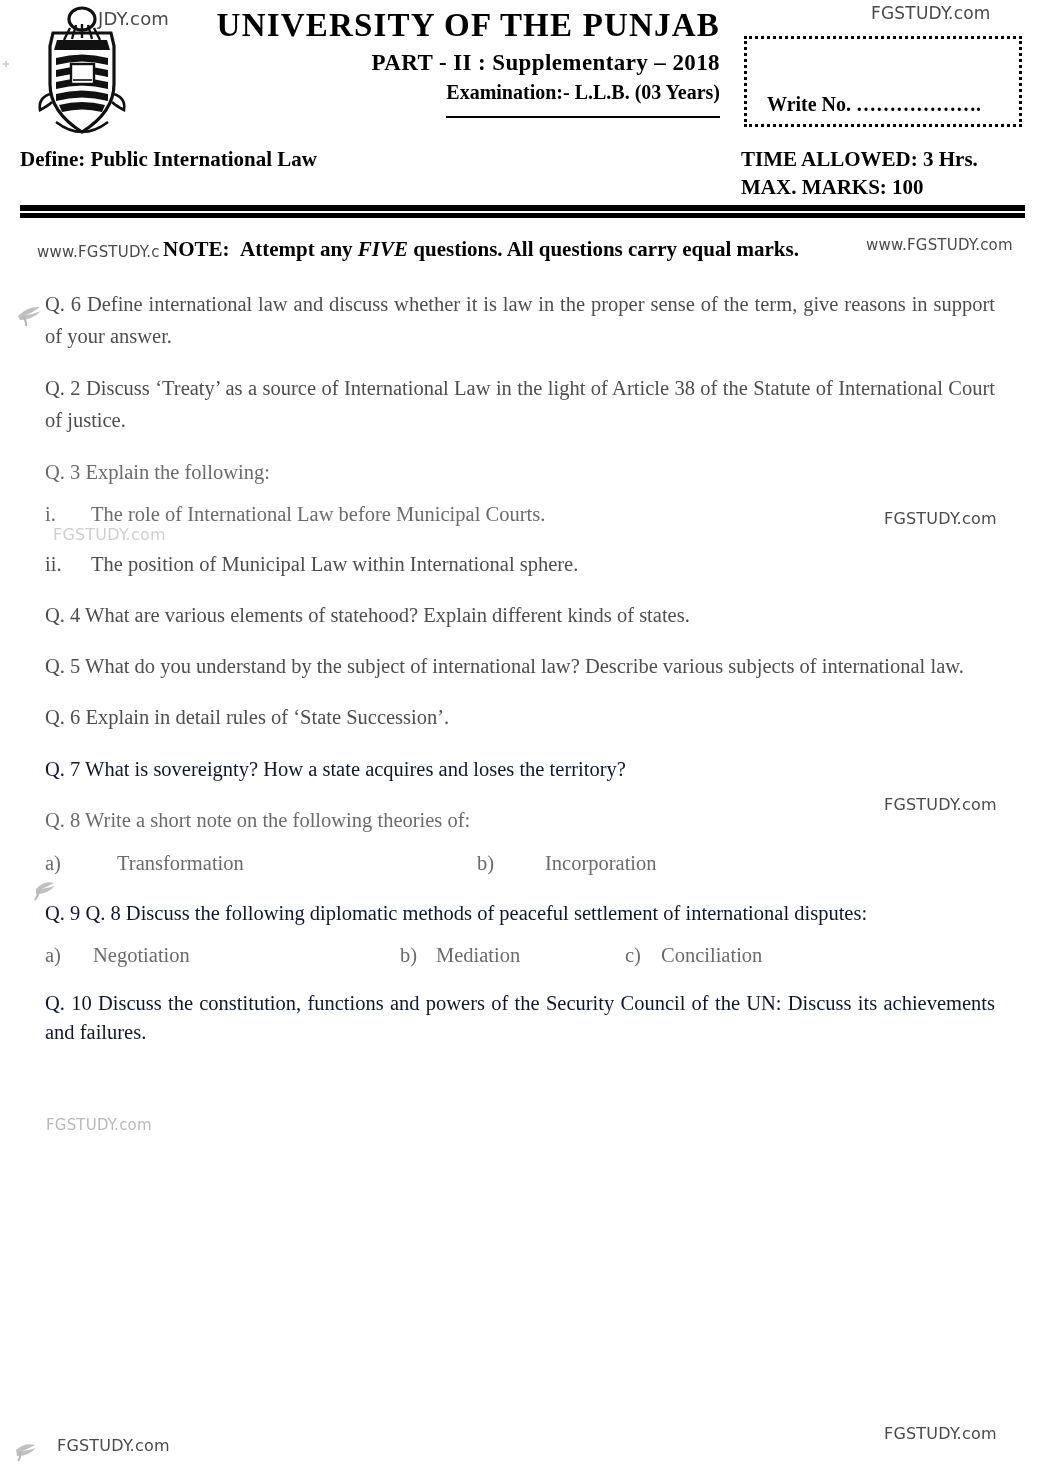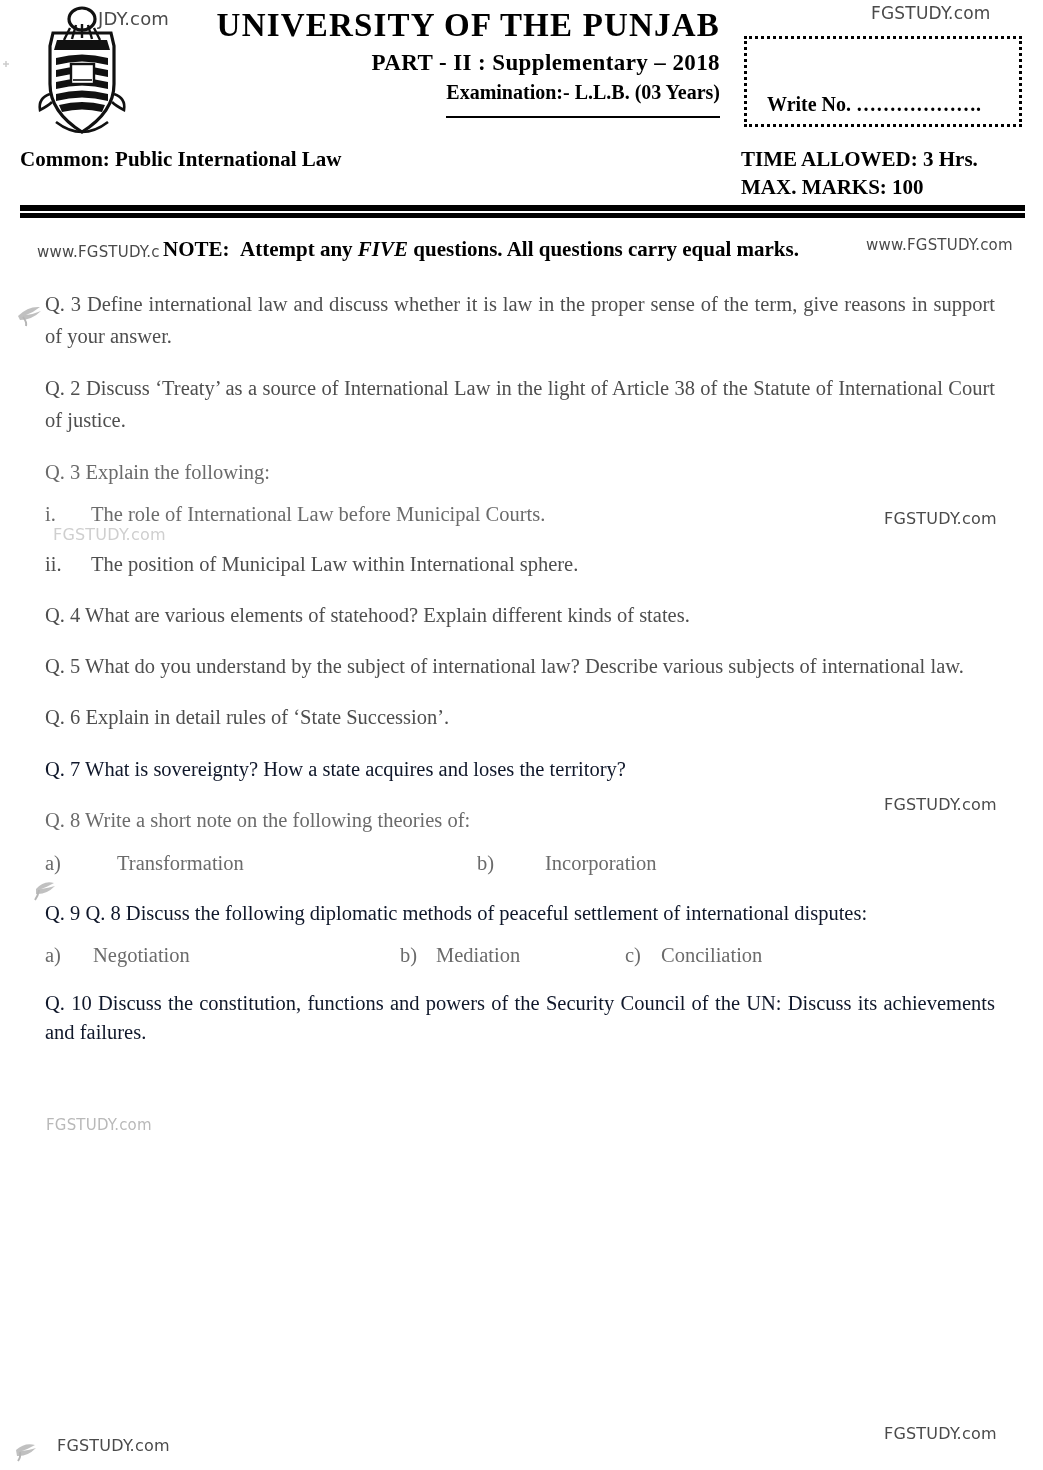--- a/index.html
+++ b/index.html
@@ -231,41 +231,41 @@
     <div class="univ-name">UNIVERSITY OF THE PUNJAB</div>
     <div class="part-line">PART - II :   Supplementary – 2018</div>
     <div class="exam-line"><span>Examination:- L.L.B. (03 Years)</span></div>
   </div>
 
   <div id="rollno-box">
     <div id="rollno-label">Write No. ……………….</div>
   </div>
 
   <div id="subject-block">
-    <div>Common: Public International Law</div>
+    <div>Define: Public International Law</div>
   </div>
 
   <div id="marks-block">
     <div>TIME ALLOWED: 3 Hrs.</div>
     <div>MAX. MARKS: 100</div>
   </div>
 
   <div id="divider">
     <div class="bar1"></div>
     <div class="gap"></div>
     <div class="bar2"></div>
   </div>
 
   <div id="note-line">
     <span>NOTE:</span>&nbsp;&nbsp;<span>Attempt any</span> <span class="five">FIVE</span> <span>questions. All questions carry equal marks.</span>
   </div>
 
   <div id="questions">
 
-    <div class="q pale">Q. 3 Define international law and discuss whether it is law in the proper sense of the term, give reasons in support of your answer.</div>
+    <div class="q pale">Q. 6 Define international law and discuss whether it is law in the proper sense of the term, give reasons in support of your answer.</div>
 
     <div class="q pale">Q. 2 Discuss ‘Treaty’ as a source of International Law in the light of Article 38 of the Statute of International Court of justice.</div>
 
     <div class="q palest q-tight">Q. 3 Explain the following:</div>
     <div class="subitems">
       <div class="subrow palest">
         <span class="marker">i.</span>
         <span class="txt">The role of International Law before Municipal Courts.</span>
       </div>
       <div class="subrow pale">

